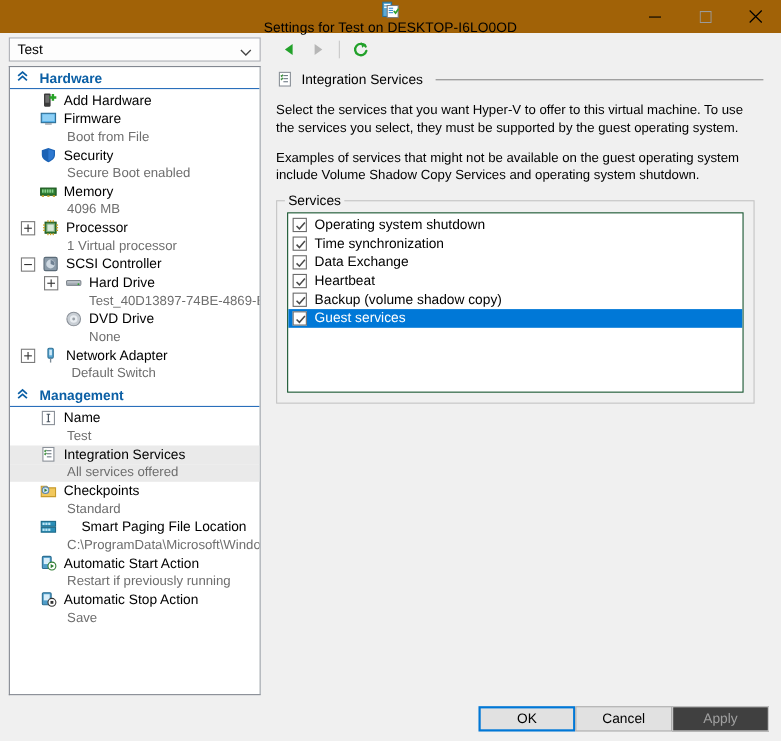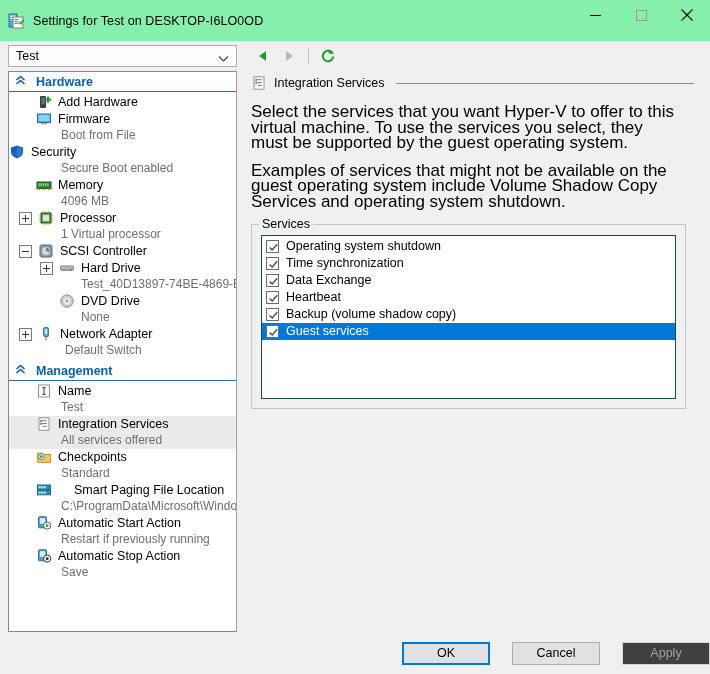--- a/index.html
+++ b/index.html
@@ -14,24 +14,25 @@
   }
   #window {
     position: relative;
     width: 710px; height: 674px;
     background: #f0f0f0;
     display: flex; flex-direction: column;
   }
 
   
   #titlebar {
-    height: 41px; min-height: 30px;
-    background: #86efac;
+    height: 30px; min-height: 30px;
+    background: #a16207;
     display: flex; align-items: center;
     position: relative;
+    flex-direction: column;
   }
   #title-icon { margin-left: 7px; margin-right: 8px; width: 18px; height: 18px; display:block; }
   #title-text {
     font-size: 12.5px; color: #000; letter-spacing: 0.1px;
     white-space: nowrap;
   }
   #winbtns { position: absolute; right: 0; top: 0; height: 30px; display: flex; }
   .winbtn {
     width: 46px; height: 30px;
     display: flex; align-items: center; justify-content: center;
@@ -133,21 +134,21 @@
     display: flex; flex-direction: column;
   }
   #panel-header {
     display: flex; align-items: center;
     gap: 7px;
     margin-bottom: 13px;
   }
   #panel-header .ph-title { font-size: 12.5px; white-space: nowrap; }
   #panel-header .rule { flex: 1; height: 1px; background: #8d8d8d; margin-left: 5px; margin-right: 4px;}
   .para {
-    font-size: 17px; line-height: 15.5px;
+    font-size: 12px; line-height: 15.5px;
     margin: 0 0 12px 0;
     max-width: 432px;
   }
   
   #services-group {
     position: relative;
     border: 1px solid #c4c4c4;
     margin-top: 3px;
     padding: 10px 9px 9px 9px;
     margin-right: 12px;
@@ -179,21 +180,21 @@
     position: relative;
     margin-right: 7px;
   }
   .cb svg { position: absolute; left: 1px; top: 1px; }
   .svc-label { font-size: 12.5px; line-height: 15px; white-space: nowrap; }
 
   
   #footer {
     height: 42px; min-height: 42px;
     display: flex; align-items: center; justify-content: flex-end;
-    gap: 22px;
+    padding-right: 11px; gap: 0;
     background: #f0f0f0;
   }
   .dlgbtn {
     width: 88px; height: 23px;
     font-family: "Liberation Sans", sans-serif;
     font-size: 12.5px;
     background: #e1e1e1;
     border: 1px solid #adadad;
     color: #000;
     padding: 0;
@@ -302,21 +303,21 @@
           <svg width="16" height="16" viewBox="0 0 16 16">
               <rect x="1.5" y="3" width="13" height="8.5" fill="#56b0e8" stroke="#2e6f96"></rect>
               <rect x="2.6" y="4" width="10.8" height="6" fill="#8fd0f5"></rect>
               <rect x="5" y="12" width="6" height="1.4" fill="#9fa6ad"></rect>
             </svg>
         </span>
         <span class="row-label" style="margin-left:6px;">Firmware</span>
       </div>
       <div class="sub-row" style="padding-left:52px;">Boot from File</div>
 
-      <div class="tree-row" style="">
+      <div class="tree-row" style="padding-left:27px;">
         <span class="ico">
           <svg width="16" height="16" viewBox="0 0 16 16">
               <path d="M8 1.5 L14 3.6 V8 c0 3.3 -3.2 5.4 -6 6.5 C5.2 13.4 2 11.3 2 8 V3.6 Z" fill="#1b62b5"></path>
               <path d="M8 2.6 L12.9 4.3 V8 c0 2.6 -2.5 4.4 -4.9 5.4 Z" fill="#2d78d0"></path>
             </svg>
         </span>
         <span class="row-label" style="margin-left:6px;">Security</span>
       </div>
       <div class="sub-row" style="padding-left:52px;">Secure Boot enabled</div>
 

